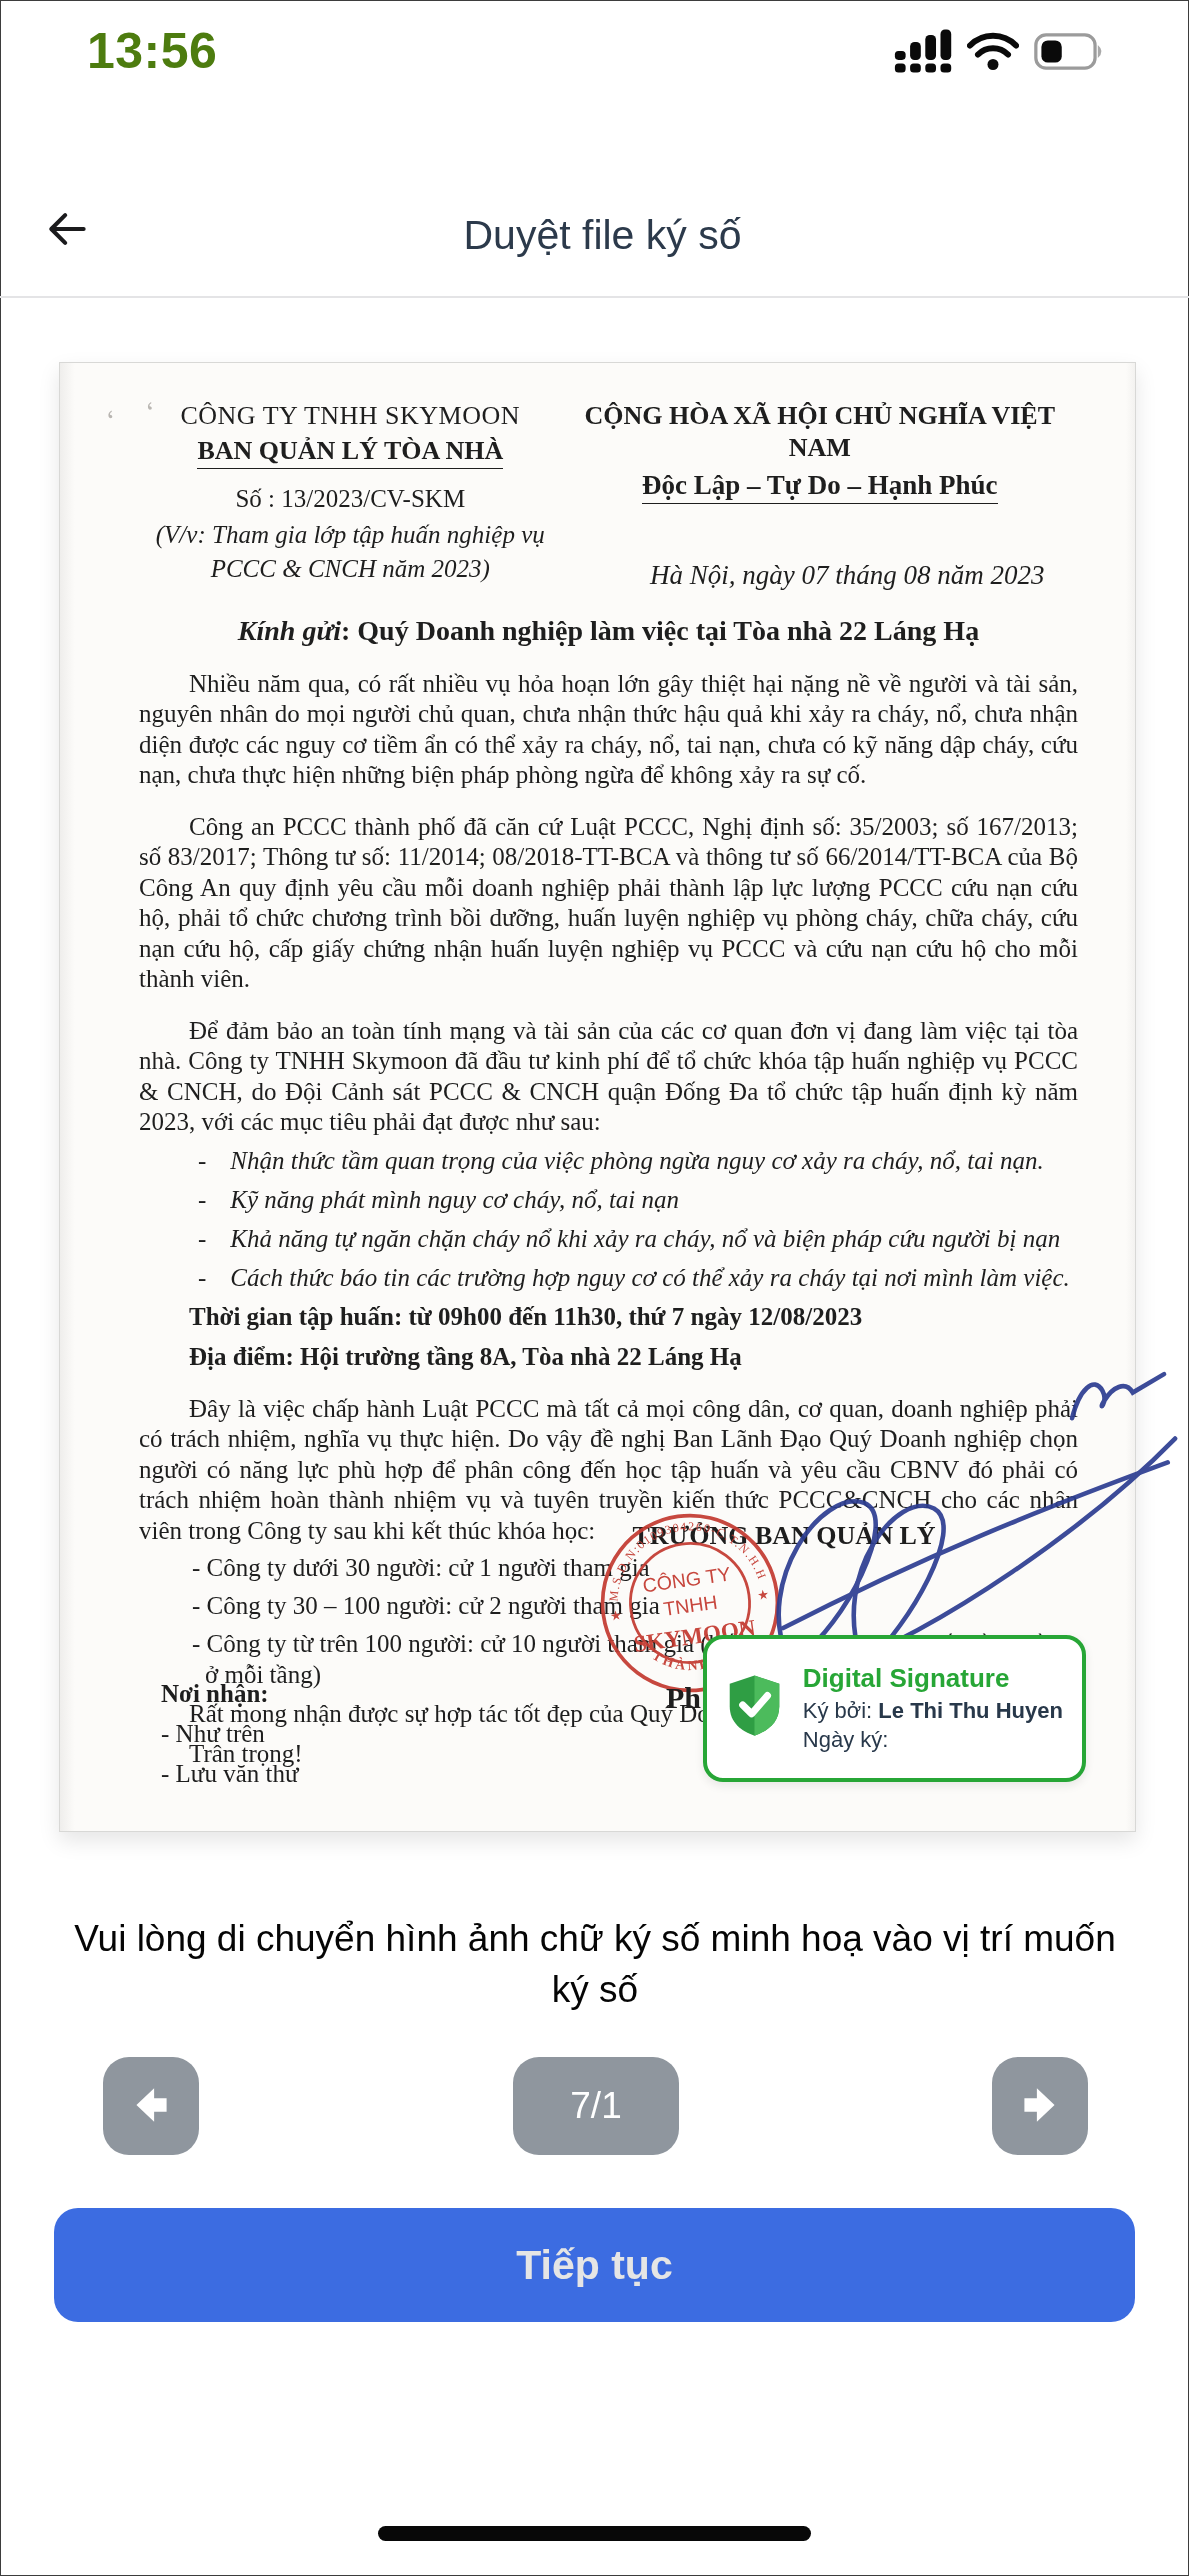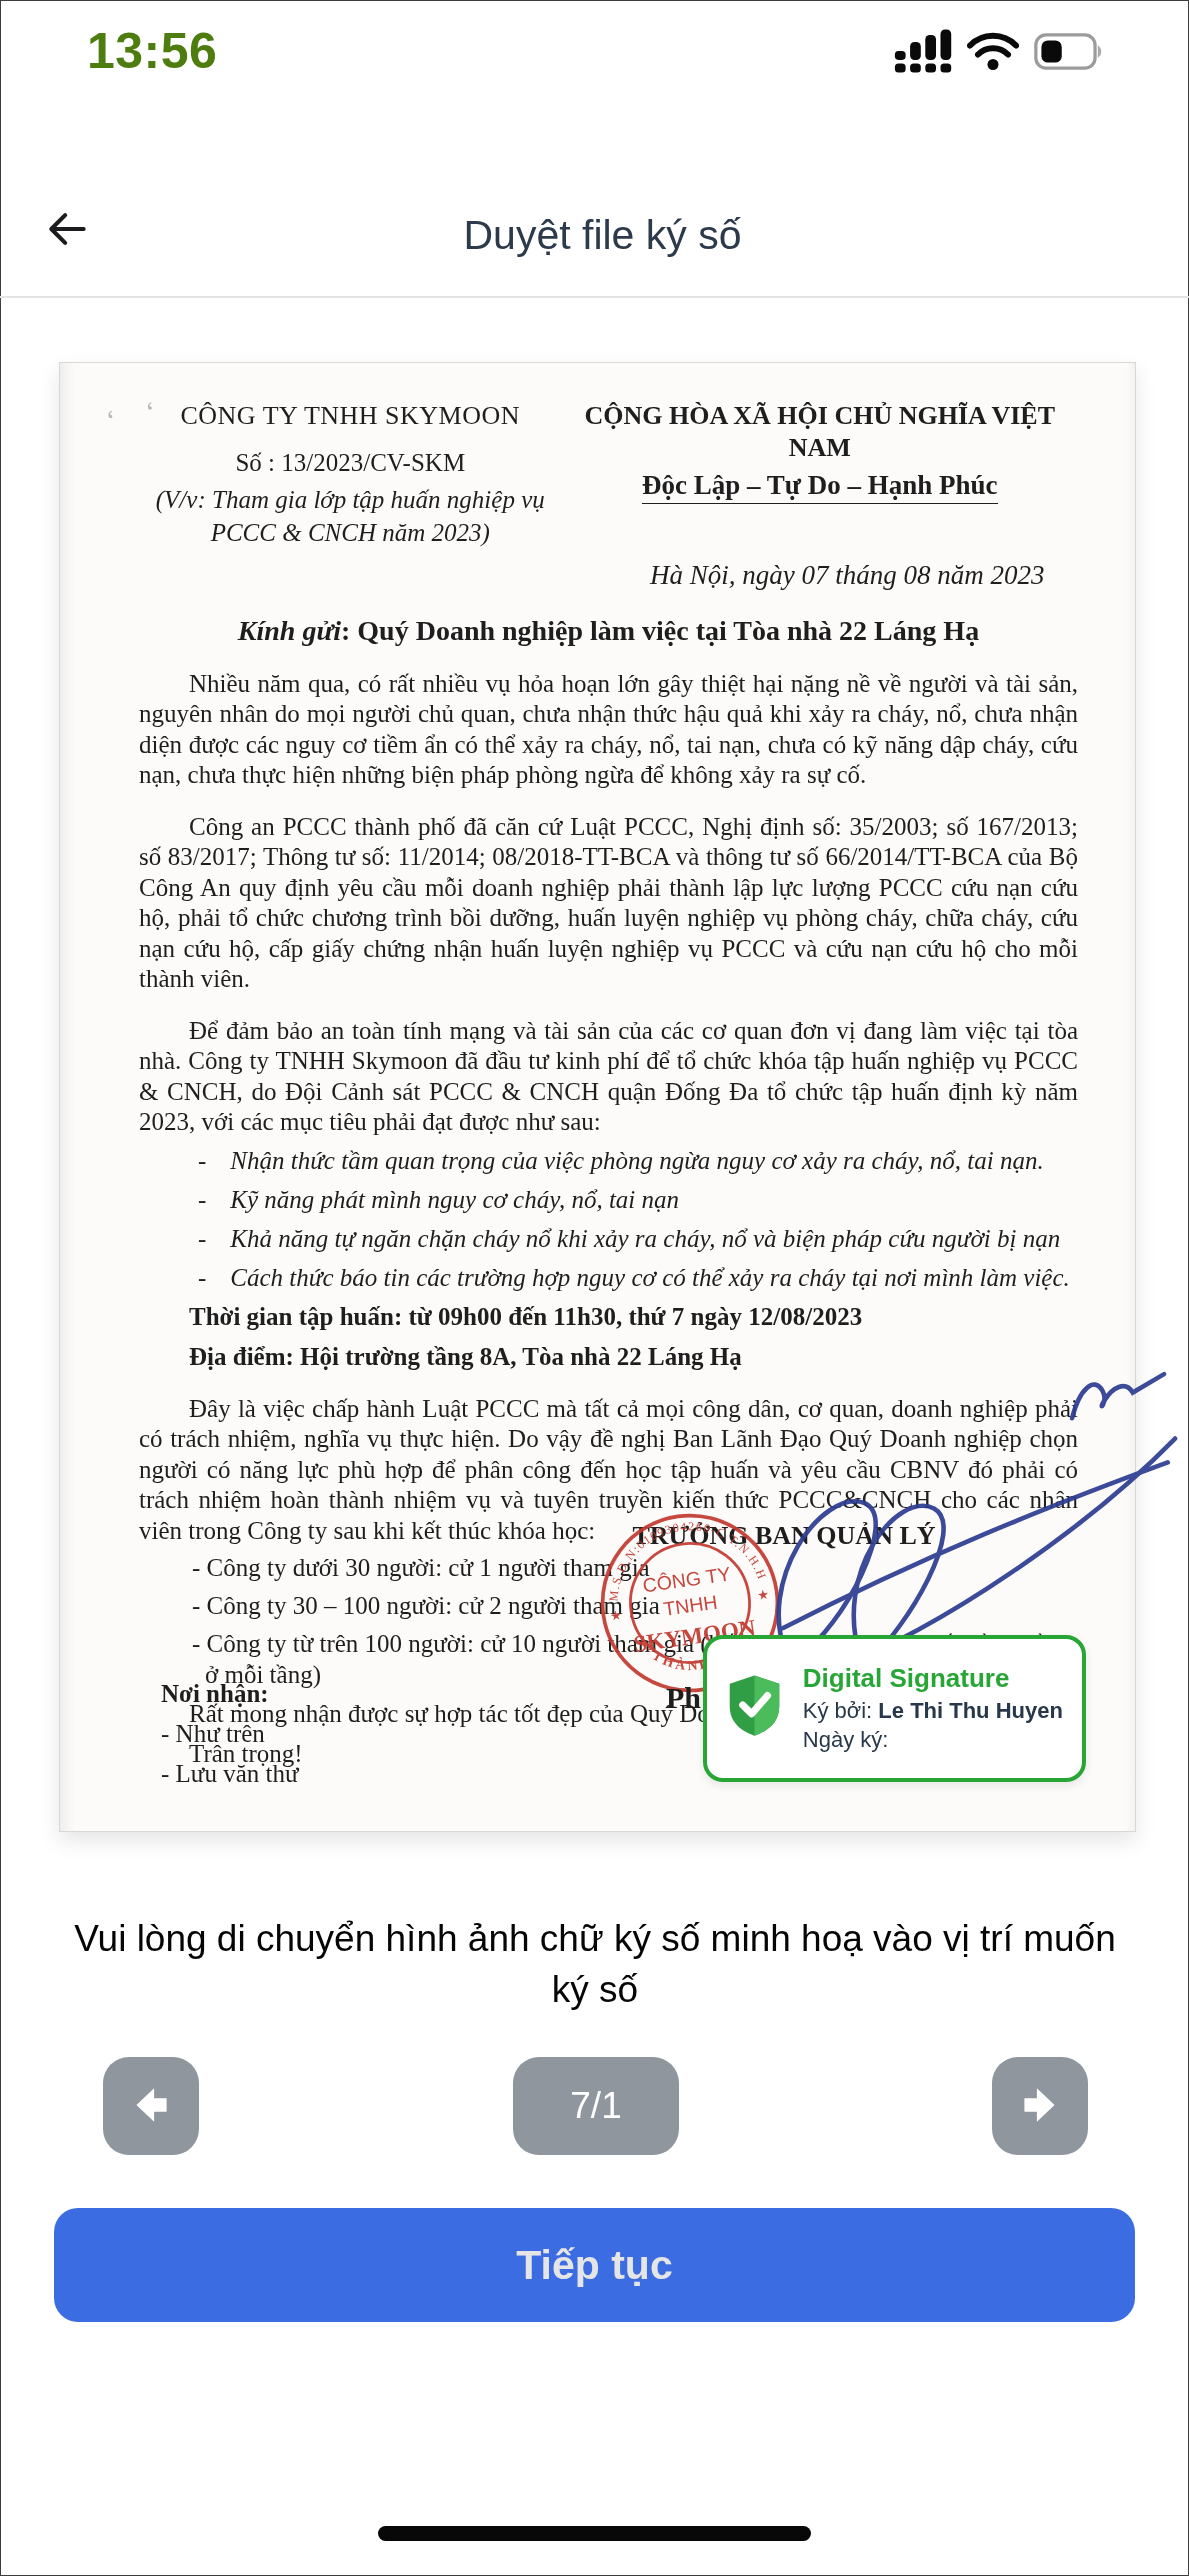--- a/index.html
+++ b/index.html
@@ -127,20 +127,21 @@
   </button>
   <div class="page-title">Duyệt file ký số</div>
   <div class="header-divider"></div>
 
   <div class="doc-page">
     <div class="pen-marks">ʻʻ</div>
 
     <div class="doc-header">
       <div class="doc-header-left">
         <div class="org-name">CÔNG TY TNHH SKYMOON</div>
+        <div class="org-dept"><span>BAN QUẢN LÝ TÒA NHÀ</span></div>
         <div class="doc-number">Số : 13/2023/CV-SKM</div>
         <div class="doc-subject">(V/v: Tham gia lớp tập huấn nghiệp vụ PCCC &amp; CNCH năm 2023)</div>
       </div>
       <div class="doc-header-right">
         <div class="motto1">CỘNG HÒA XÃ HỘI CHỦ NGHĨA VIỆT NAM</div>
         <div class="motto2"><span>Độc Lập – Tự Do – Hạnh Phúc</span></div>
         <div class="date-line">Hà Nội, ngày 07 tháng 08 năm 2023</div>
       </div>
     </div>
 

